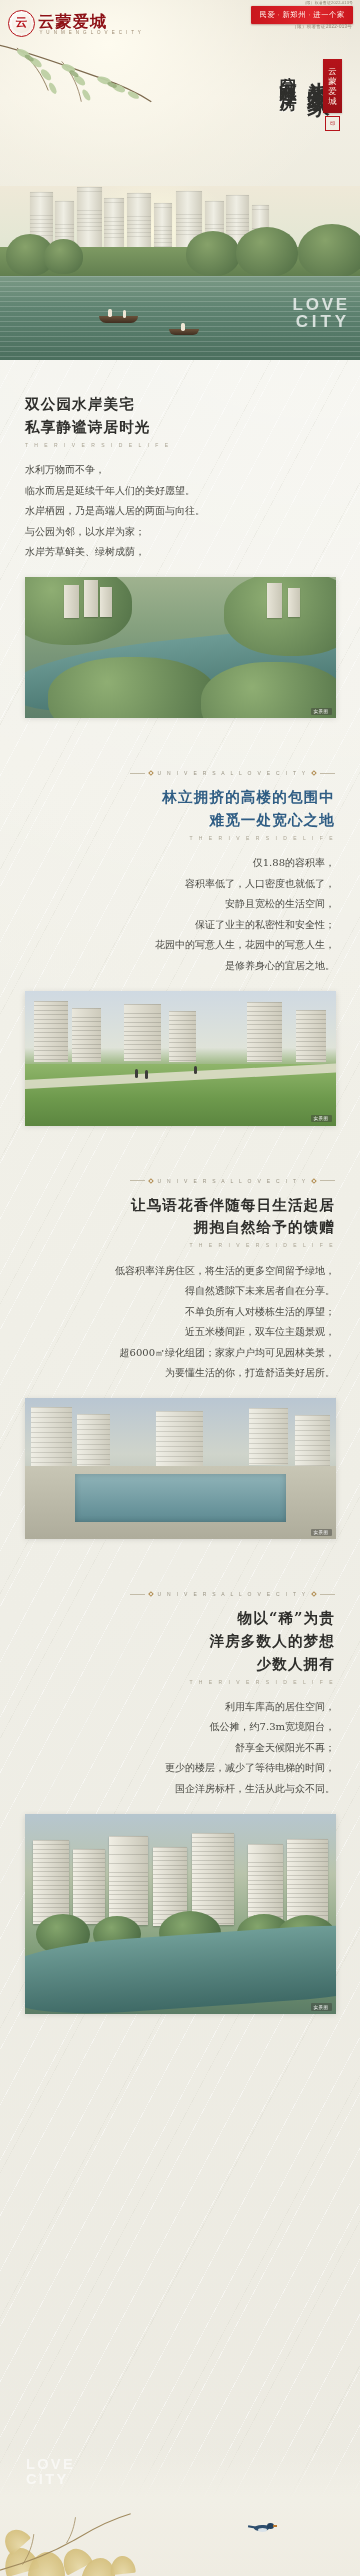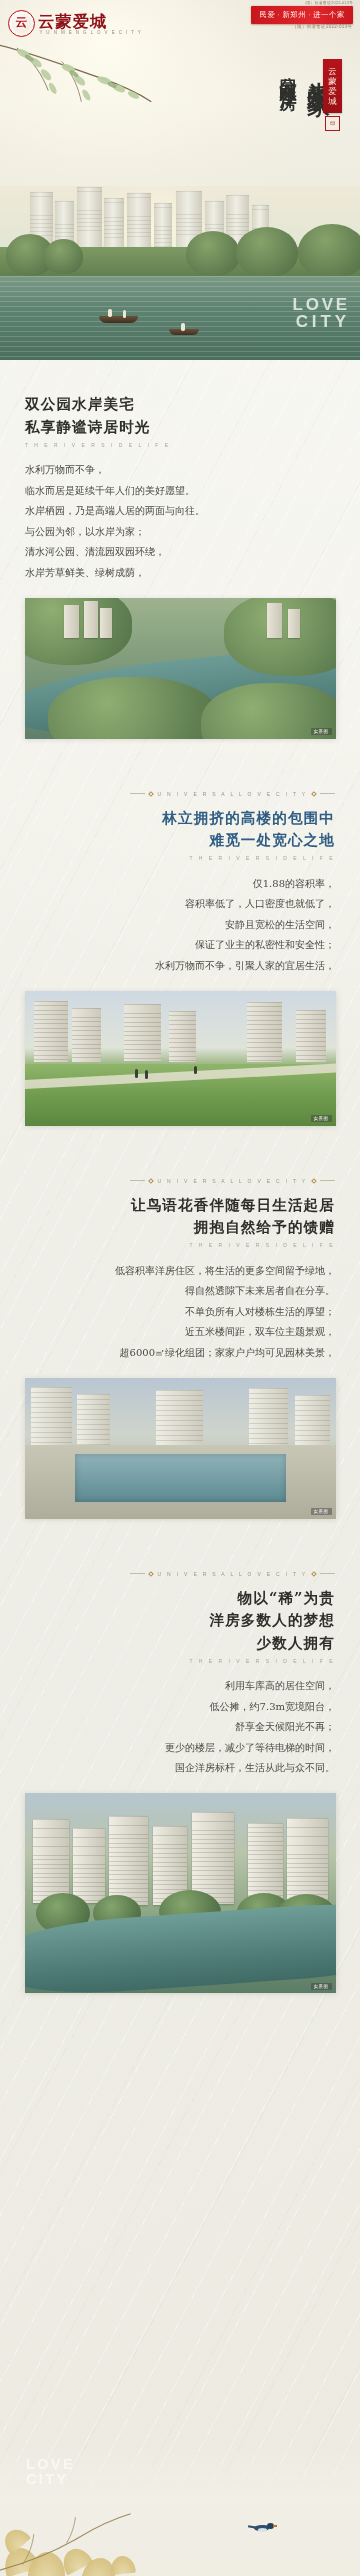--- a/index.html
+++ b/index.html
@@ -443,21 +443,20 @@
   <div class="section" style="padding: 33px 25px 0 25px; border-radius: 8px;">
     <div class="sec-title">双公园水岸美宅</div>
     <div class="sec-title">私享静谧诗居时光</div>
     <div class="sec-sub">T H E   R I V E R S I D E   L I F E</div>
 
     <div class="sec-body">
       <p>水利万物而不争，</p>
       <p>临水而居是延续千年人们的美好愿望。</p>
       <p>水岸栖园，乃是高端人居的两面与向往。</p>
       <p>与公园为邻，以水岸为家；</p>
-      <p>清水河公园、清流园双园环绕，</p>
       <p>水岸芳草鲜美、绿树成荫，</p>
     </div>
 
     <div class="photo ph1" style="margin-top: 14.6px; width: 311px; height: 141px;">
       <div class="ph1-water"></div>
       <div class="ph1-green" style="left:-17px; top:-11.3px; width:124px; height:79px;"></div>
       <div class="ph1-green" style="right:-22.5px; top:-5.6px; width:135px; height:84px;"></div>
       <div class="ph1-green" style="left:22.5px; bottom:-22.5px; width:169px; height:84px;"></div>
       <div class="ph1-green" style="right:-11.3px; bottom:-28px; width:146px; height:84px;"></div>
       <div class="ph1-block" style="left:39px;  top:7.9px;  width:14.6px; height:33px;"></div>
@@ -479,21 +478,22 @@
     </div>
     <div class="sec-title blue" style="margin-top:10px;">林立拥挤的高楼的包围中</div>
     <div class="sec-title blue">难觅一处宽心之地</div>
     <div class="sec-sub">T H E   R I V E R S I D E   L I F E</div>
 
     <div class="sec-body right">
       <p>仅1.88的容积率，</p>
       <p>容积率低了，人口密度也就低了，</p>
       <p>安静且宽松的生活空间，</p>
       <p>保证了业主的私密性和安全性；</p>
-      <p>水利万物而不争，引聚人家的宜居生活，</p>
+      <p>花园中的写意人生，花园中的写意人生，</p>
+      <p>是修养身心的宜居之地。</p>
     </div>
 
     <div class="photo ph2" style="margin-top: 14.6px; width: 311px; height: 135px;">
       <div class="ph2-bldg" style="left:9px;  top:10px; width:34px; height:61px;"></div>
       <div class="ph2-bldg" style="left:47px;  top:17px; width:29px; height:54px;"></div>
       <div class="ph2-bldg" style="left:99px; top:13.5px; width:37px; height:57px;"></div>
       <div class="ph2-bldg" style="left:144px; top:20px; width:27px; height:51px;"></div>
       <div class="ph2-bldg" style="right:54px; top:11.3px; width:35px; height:60px;"></div>
       <div class="ph2-bldg" style="right:10px; top:19px; width:30px; height:52px;"></div>
       <div class="ph2-lawn"></div>
@@ -516,20 +516,21 @@
     <div class="sec-title" style="margin-top:10px;">让鸟语花香伴随每日生活起居</div>
     <div class="sec-title">拥抱自然给予的馈赠</div>
     <div class="sec-sub">T H E   R I V E R S I D E   L I F E</div>
 
     <div class="sec-body right">
       <p>低容积率洋房住区，将生活的更多空间留予绿地，</p>
       <p>得自然透隙下未来居者自在分享。</p>
       <p>不单负所有人对楼栋生活的厚望；</p>
       <p>近五米楼间距，双车位主题景观，</p>
       <p>超6000㎡绿化组团；家家户户均可见园林美景，</p>
+      <p>为要懂生活的你，打造舒适美好居所。</p>
     </div>
 
     <div class="photo ph3" style="margin-top: 14.6px; width: 311px; height: 141px;">
       <div class="ph3-bldg" style="left:5.6px;  top:9px; width:41px; height:59px;"></div>
       <div class="ph3-bldg" style="left:52px;  top:15.8px; width:33px; height:52px;"></div>
       <div class="ph3-bldg" style="left:131px; top:12.4px; width:47px; height:55px;"></div>
       <div class="ph3-bldg" style="right:48px; top:10px; width:39px; height:57px;"></div>
       <div class="ph3-bldg" style="right:5.6px; top:17px; width:35px; height:51px;"></div>
       <div class="ph3-deck"></div>
       <div class="ph3-pool"></div>

